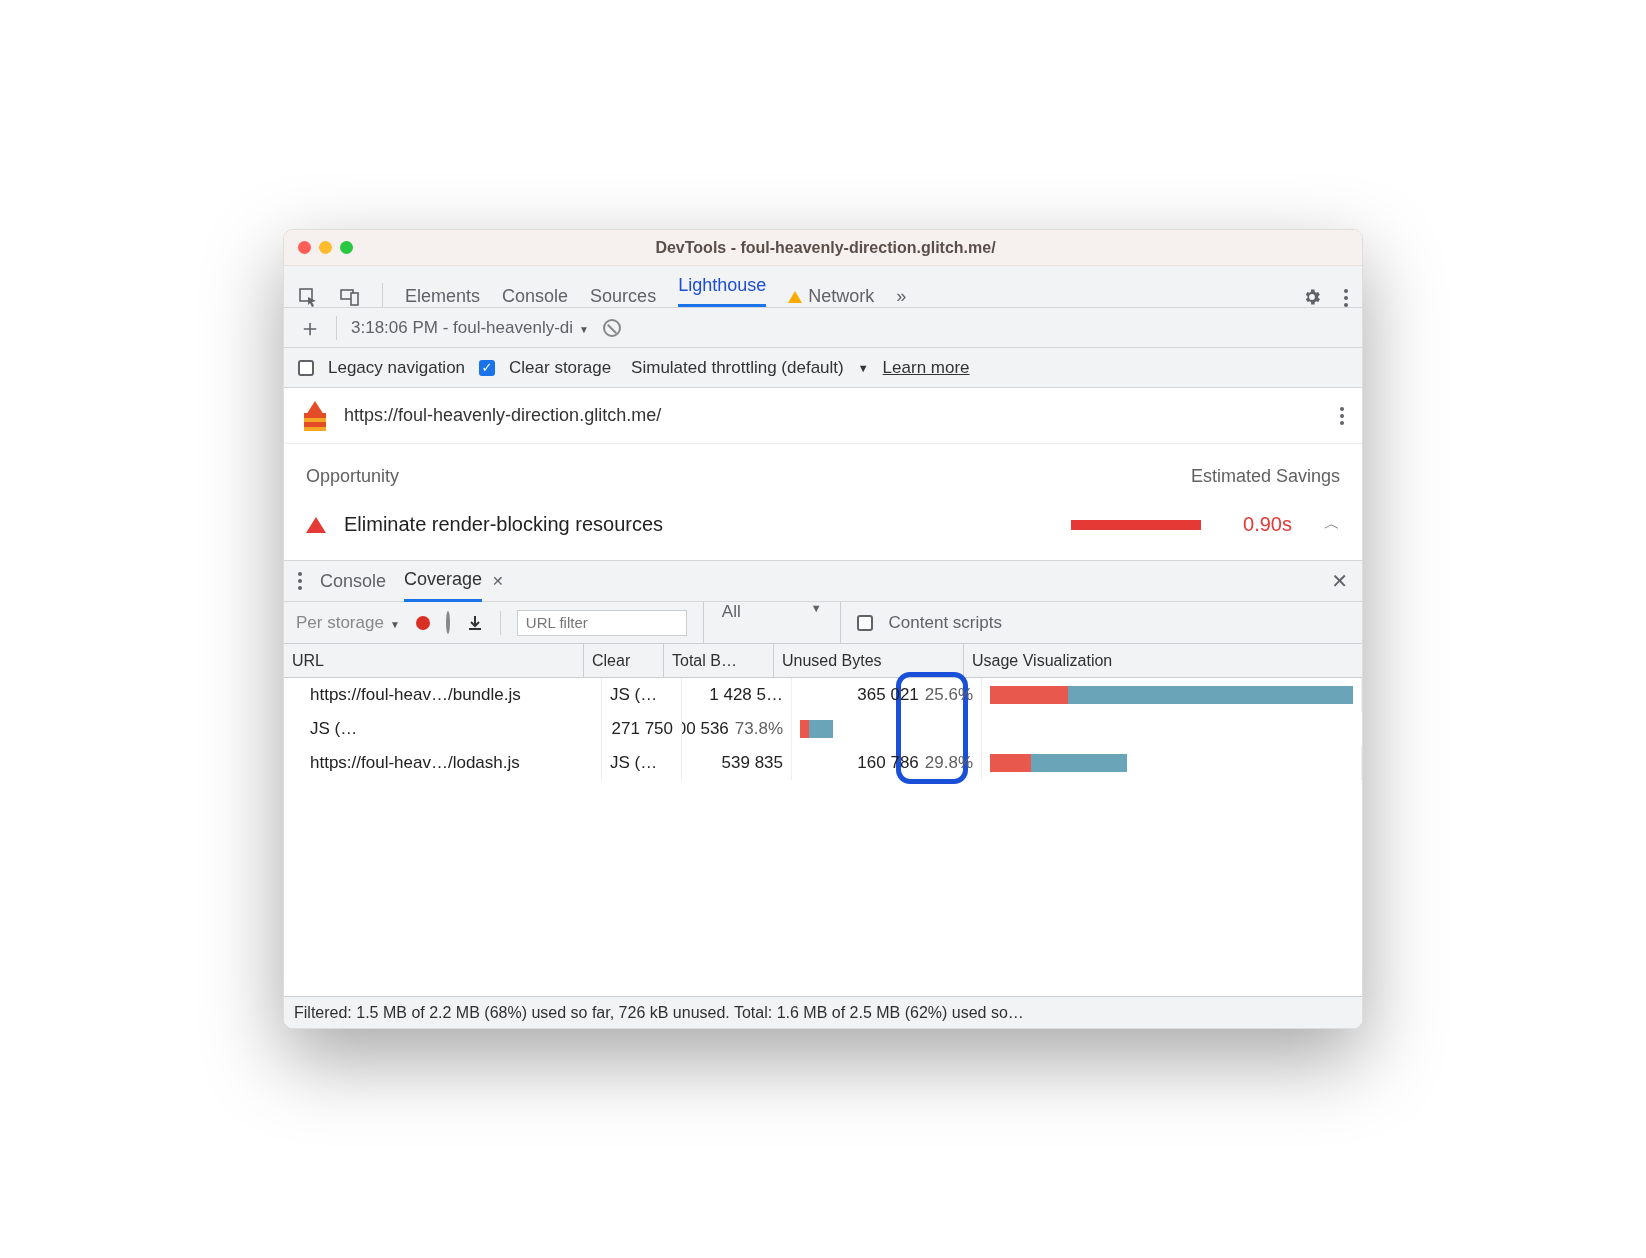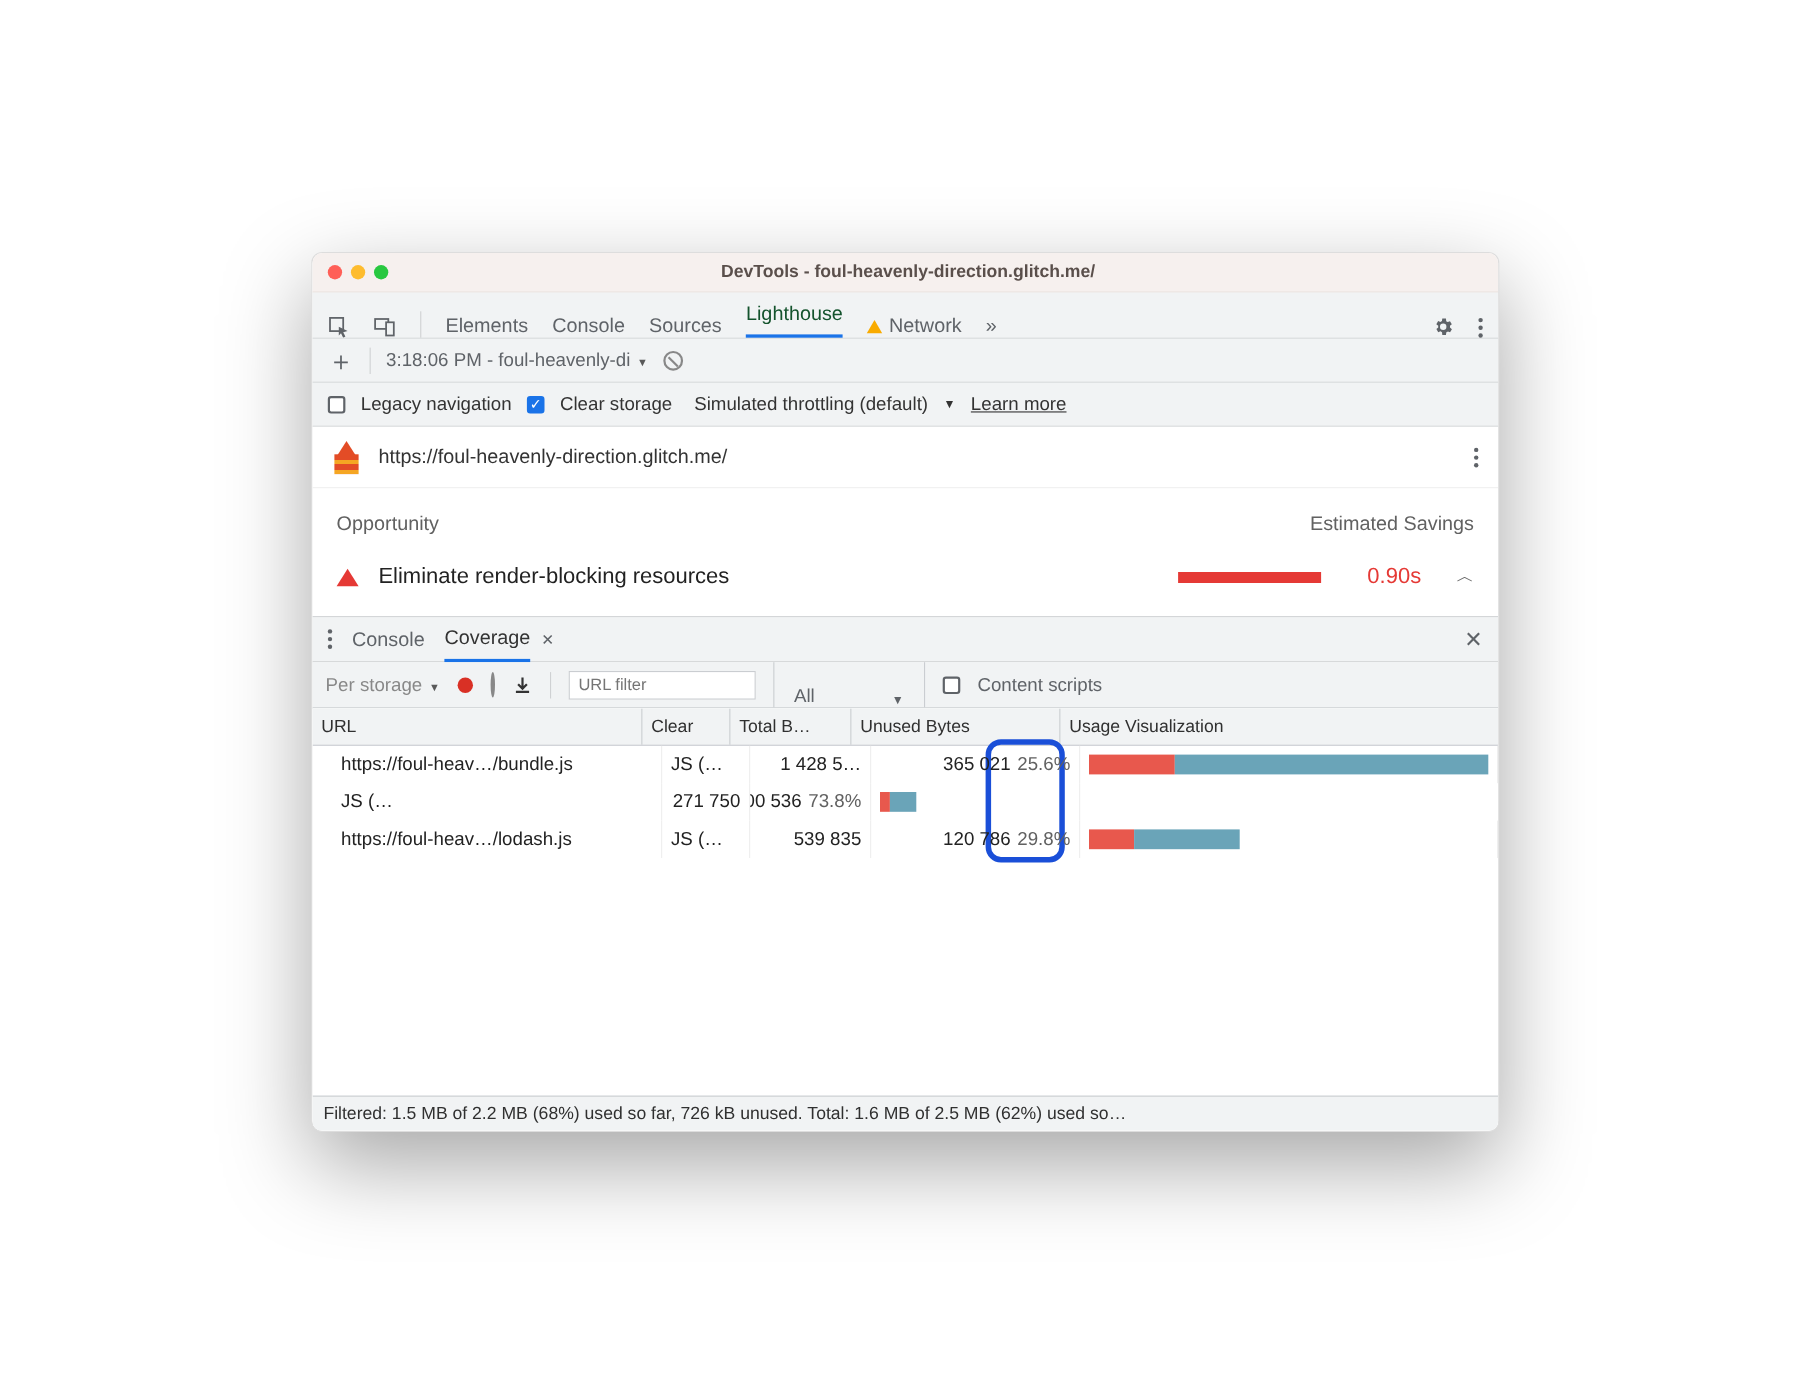--- a/index.html
+++ b/index.html
@@ -30,21 +30,21 @@
   .tl { width:13px; height:13px; border-radius:50%; }
   .tl.red{background:#ff5f57;} .tl.yellow{background:#febc2e;} .tl.green{background:#28c840;}
   .titlebar .title { flex:1; text-align:center; font-weight:600; color:#5a4f4b; font-size:16px;}
   
   .tabs {
     height:42px; background:#f1f3f4; border-bottom:1px solid #d4d6d8;
     display:flex; align-items:flex-end; gap:22px; padding:0 14px;
   }
   .iconbtn{display:inline-flex;align-items:center;justify-content:center;color:#5f6368;}
   .tab{color:#5f6368;font-size:18px;cursor:pointer;}
-  .tab.active{color:#14532d;border-bottom:3px solid #1a73e8;padding-bottom:8px;margin-top:8px;}
+  .tab.active{color:#1d4ed8;border-bottom:3px solid #1a73e8;padding-bottom:8px;margin-top:8px;}
   .warn-icon{width:0;height:0;border-left:7px solid transparent;border-right:7px solid transparent;border-bottom:12px solid #f9ab00;display:inline-block;margin-right:6px;position:relative;top:1px;}
   .spacer{flex:1;}
   .gear{font-size:20px;color:#5f6368;}
   .kebab{display:flex;flex-direction:column;gap:3px;}
   .kebab span{width:4px;height:4px;background:#5f6368;border-radius:50%;}
   .sep{width:1px;height:24px;background:#cfd1d3;}
   
   .bar2{height:40px;background:#f1f3f4;border-bottom:1px solid #d4d6d8;display:flex;align-items:center;gap:14px;padding:0 14px;color:#5f6368;font-size:17px;}
   .plus{font-size:24px;color:#5f6368;}
   .dd::after{content:"▼";font-size:10px;margin-left:6px;color:#595959;}
@@ -74,21 +74,21 @@
   .drawer-tabs{height:42px;background:#f1f3f4;border-top:1px solid #d4d6d8;border-bottom:1px solid #d4d6d8;display:flex;align-items:center;gap:18px;padding:0 14px;}
   .drawer-tabs .tab2{font-size:18px;color:#5f6368;}
   .drawer-tabs .tab2.active{color:#333;border-bottom:3px solid #1a73e8;padding-bottom:9px;margin-top:9px;}
   .close-x{font-size:14px;color:#5f6368;margin-left:-8px;}
   .big-x{margin-left:auto;font-size:20px;color:#5f6368;}
   
   .cov-tb{height:42px;background:#f1f3f4;border-bottom:1px solid #cacdd1;display:flex;align-items:center;gap:16px;padding:0 12px;color:#5f6368;font-size:17px;}
   .rec{width:14px;height:14px;border-radius:50%;background:#d93025;}
   .dl-icon{font-weight:bold;}
   .filter-input{height:26px;width:170px;border:1px solid #cacdd1;background:#fff;padding:0 8px;font-size:15px;color:#5f6368;}
-  .sel{display:flex;align-items:flex-end;gap:70px;border-left:1px solid #cacdd1;border-right:1px solid #cacdd1;padding:0 18px;height:100%;}
+  .sel{display:flex;align-items:flex-start;gap:70px;border-left:1px solid #cacdd1;border-right:1px solid #cacdd1;padding:0 18px;height:100%;}
   
   .tbl{flex:1;display:flex;flex-direction:column;background:#fff;overflow:hidden;}
   .thead,.trow{display:grid;grid-template-columns: 300px 80px 110px 190px 1fr;align-items:center;}
   .thead{background:#f1f3f4;height:34px;border-bottom:1px solid #cacdd1;color:#303030;font-size:16px;}
   .thead>div{padding:0 8px;border-right:1px solid #cacdd1;height:100%;display:flex;align-items:center;white-space:nowrap;overflow:hidden;}
   .trow{height:34px;font-size:17px;color:#222;position:relative;}
   .trow>div{padding:0 8px;border-right:1px solid #eee;height:100%;display:flex;align-items:center;white-space:nowrap;overflow:hidden;}
   .num{justify-content:flex-end;font-variant-numeric:tabular-nums;}
   .unused{display:flex;justify-content:flex-end;gap:6px;}
   .pct{color:#616161;}
@@ -264,21 +264,21 @@
               <div class="used" style="width:5%"></div>
               <div class="rest" style="left:5%;width:14.000000000000002%"></div>
             </div>
           </div>
         </div>
         <div class="trow">
           <div>https://foul-heav…/lodash.js</div>
           <div>JS (…</div>
           <div class="num">539 835</div>
           <div class="unused">
-            <span>120 786</span>
+            <span>160 786</span>
             <span class="pct">29.8%</span>
           </div>
           <div class="viz">
             <div class="vizbar">
               <div class="used" style="width:11.3%"></div>
               <div class="rest" style="left:11.3%;width:26.5%"></div>
             </div>
           </div>
         </div>
       </div>

